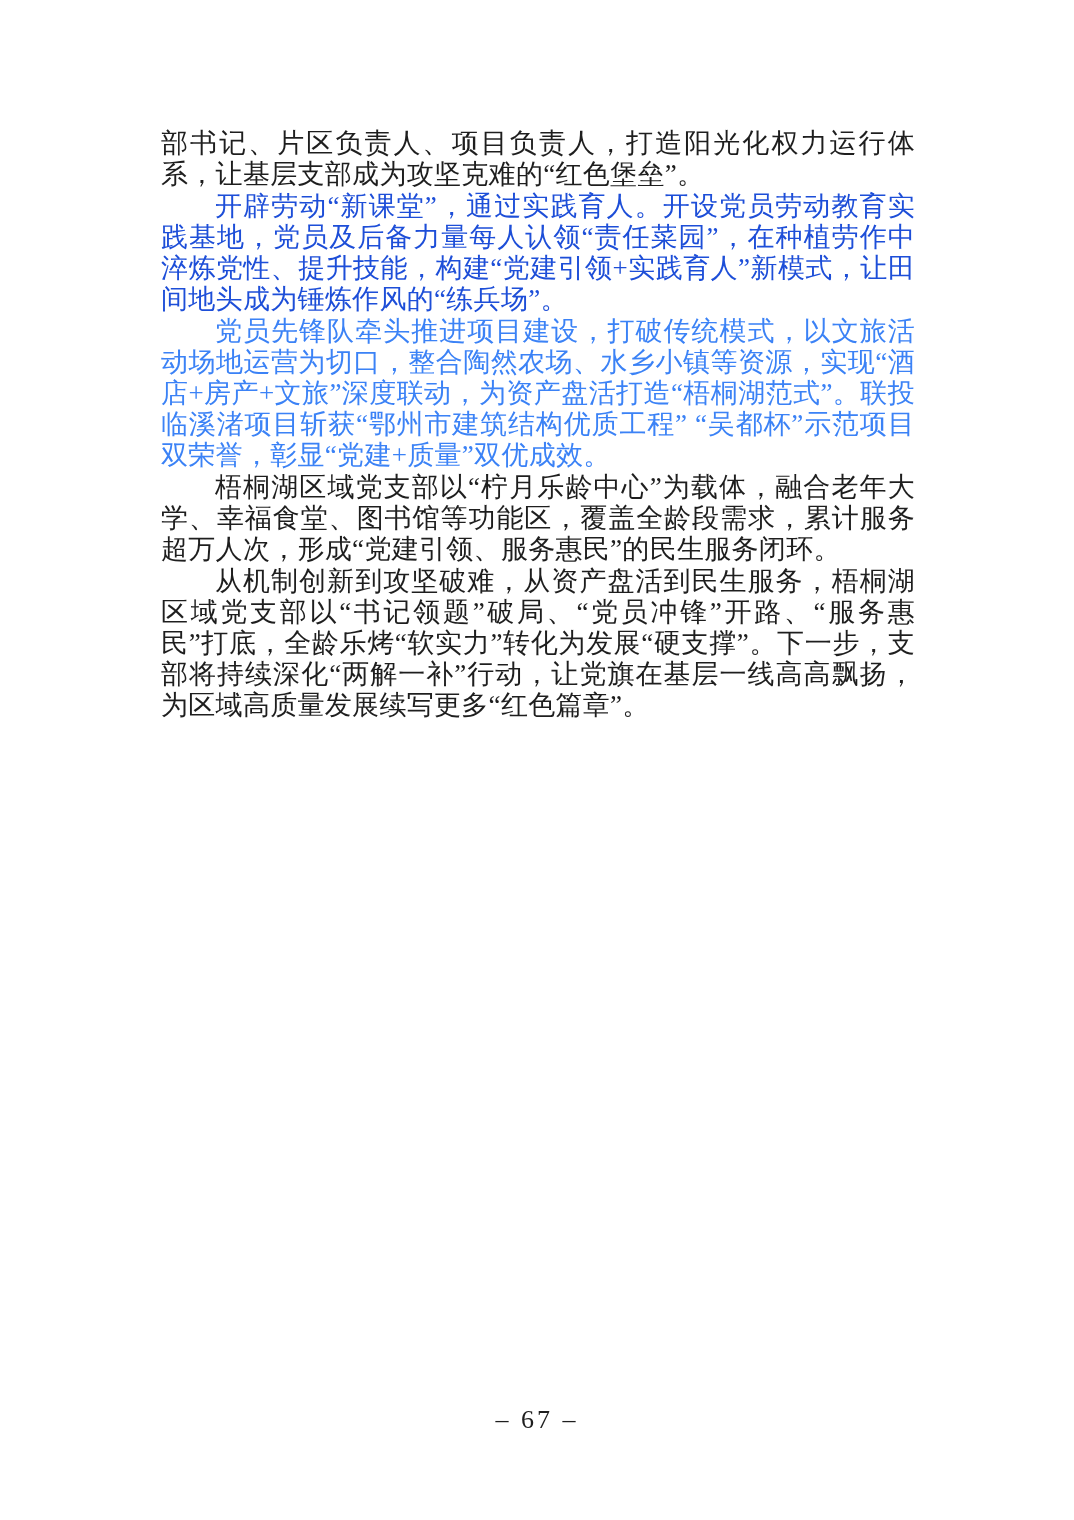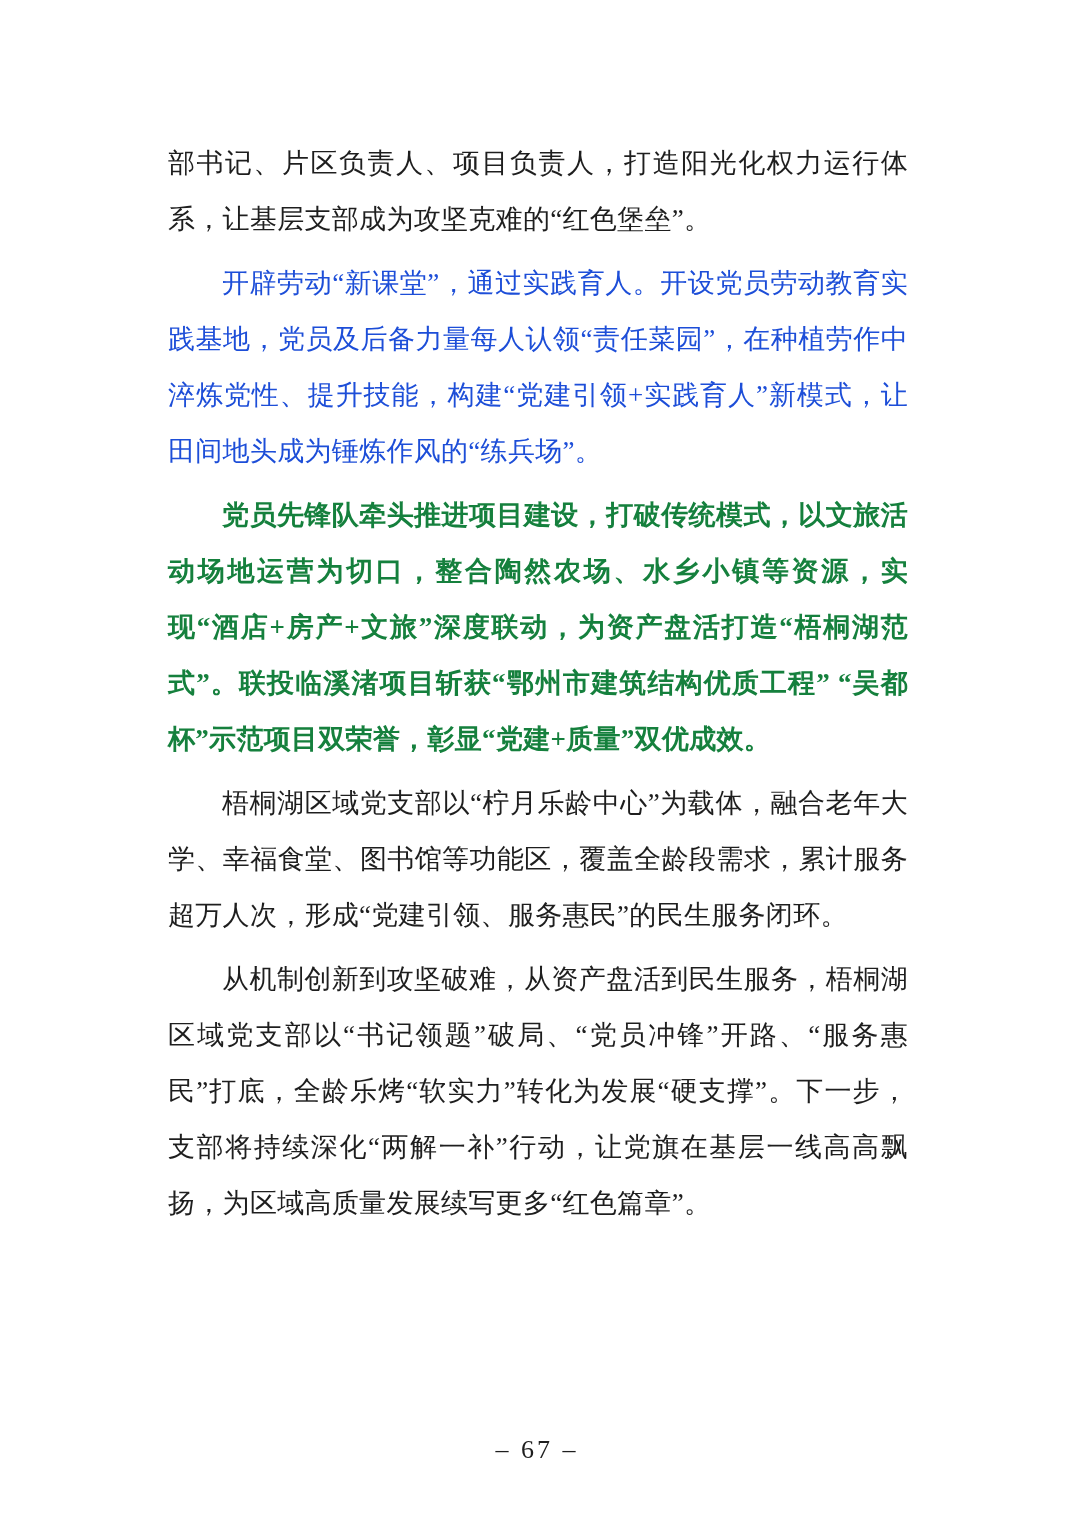--- a/index.html
+++ b/index.html
@@ -19,49 +19,49 @@
     background: #ffffff;
     overflow: hidden;
   }
   .content {
     position: absolute;
     left: 160px;
     top: 127px;
     width: 756px;
   }
   .para {
-    margin: 8px;
+    margin: 1px;
     padding: 0;
     font-size: 27px;
-    line-height: 56px;
+    line-height: 31px;
     text-align: justify;
     color: #1e1e1e;
     letter-spacing: 0.3px;
     word-break: break-all;
   }
   .para.indent {
     text-indent: 2em;
   }
   .page-number {
     position: absolute;
-    top: 1428px;
+    top: 1398px;
     left: 0;
     width: 100%;
     text-align: center;
     font-size: 26px;
     line-height: 44px;
     color: #1e1e1e;
     letter-spacing: 3px;
   }
 </style>
 </head>
 <body style="background: rgb(255, 255, 255);">
 
 <div class="page">
   <div class="content">
       <p class="para" style="color: rgb(30, 30, 30);">部书记、片区负责人、项目负责人，打造阳光化权力运行体系，让基层支部成为攻坚克难的“红色堡垒”。</p>
       <p class="para indent" style="color: #1d4ed8;">开辟劳动“新课堂”，通过实践育人。开设党员劳动教育实践基地，党员及后备力量每人认领“责任菜园”，在种植劳作中淬炼党性、提升技能，构建“党建引领+实践育人”新模式，让田间地头成为锤炼作风的“练兵场”。</p>
-      <p class="para indent" style="color: #15803d; font-weight: bold;">党员先锋队牵头推进项目建设，打破传统模式，以文旅活动场地运营为切口，整合陶然农场、水乡小镇等资源，实现“酒店+房产+文旅”深度联动，为资产盘活打造“梧桐湖范式”。联投临溪渚项目斩获“鄂州市建筑结构优质工程” “吴都杯”示范项目双荣誉，彰显“党建+质量”双优成效。</p>
+      <p class="para indent" style="color: #3b82f6;">党员先锋队牵头推进项目建设，打破传统模式，以文旅活动场地运营为切口，整合陶然农场、水乡小镇等资源，实现“酒店+房产+文旅”深度联动，为资产盘活打造“梧桐湖范式”。联投临溪渚项目斩获“鄂州市建筑结构优质工程” “吴都杯”示范项目双荣誉，彰显“党建+质量”双优成效。</p>
       <p class="para indent" style="color: rgb(30, 30, 30);">梧桐湖区域党支部以“柠月乐龄中心”为载体，融合老年大学、幸福食堂、图书馆等功能区，覆盖全龄段需求，累计服务超万人次，形成“党建引领、服务惠民”的民生服务闭环。</p>
       <p class="para indent" style="color: rgb(30, 30, 30);">从机制创新到攻坚破难，从资产盘活到民生服务，梧桐湖区域党支部以“书记领题”破局、“党员冲锋”开路、“服务惠民”打底，全龄乐烤“软实力”转化为发展“硬支撑”。下一步，支部将持续深化“两解一补”行动，让党旗在基层一线高高飘扬，为区域高质量发展续写更多“红色篇章”。</p>
     </div>
   <div class="page-number" style="color: rgb(30, 30, 30);">– 67 –</div>
 </div>
 
 </body></html>

